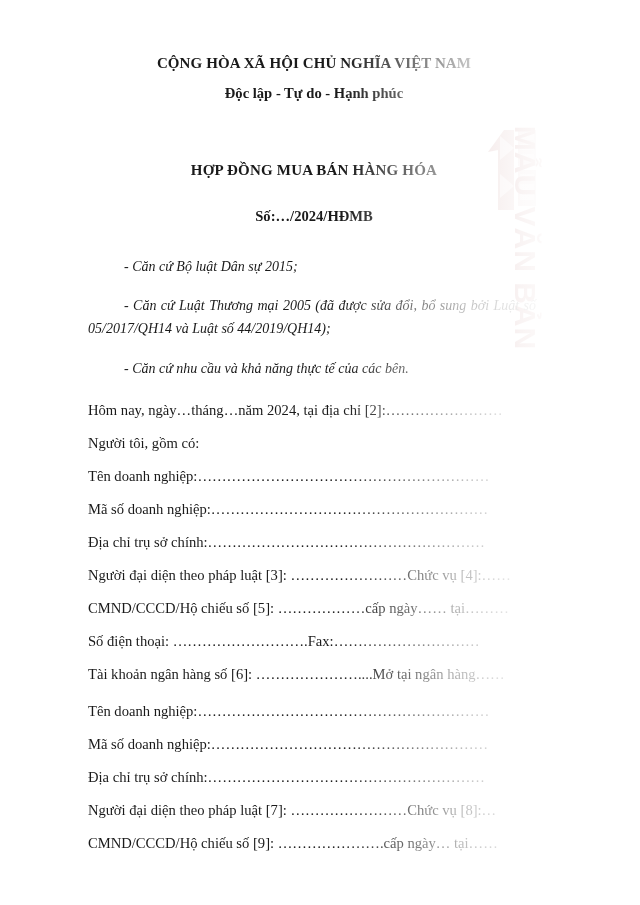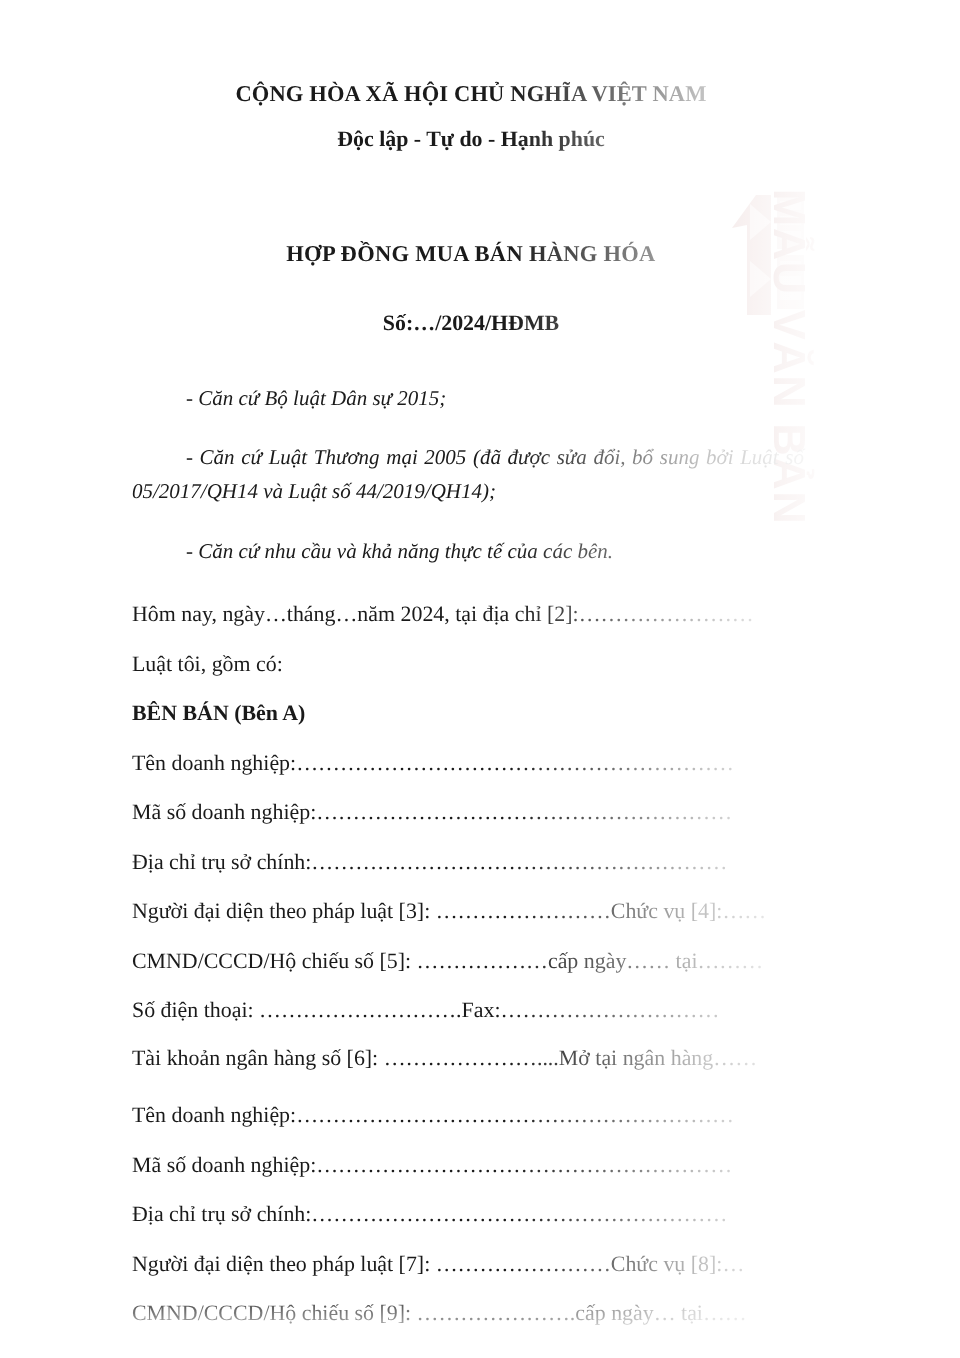--- a/index.html
+++ b/index.html
@@ -202,23 +202,22 @@
 
     <div class="basis-group">
       <p class="basis nowrap">- Căn cứ Bộ luật Dân sự 2015;</p>
       <p class="basis justified">- Căn cứ Luật Thương mại 2005 (đã được sửa đổi, bổ sung bởi Luật số 05/2017/QH14 và  Luật số 44/2019/QH14);</p>
       <p class="basis nowrap">- Căn cứ nhu cầu và khả năng thực tế của các bên.</p>
     </div>
 
     <div class="body-group">
 
       <p class="line">Hôm nay, ngày…tháng…năm 2024, tại địa chỉ [2]:……………………</p>
-      <p class="line">Luật tôi, gồm có:</p>
-
-      <p class="party-head">BÊN BÁN (Bên A)</p>
+      <p class="line">Người tôi, gồm có:</p>
+
       <p class="field">Tên doanh nghiệp:……………………………………………………</p>
       <p class="field">Mã số doanh nghiệp:…………………………………………………</p>
       <p class="field">Địa chỉ trụ sở chính:…………………………………………………</p>
       <p class="field">Người đại diện theo pháp luật [3]: ……………………Chức vụ [4]:……</p>
       <p class="field">CMND/CCCD/Hộ chiếu số [5]: ………………cấp ngày…… tại………</p>
       <p class="field">Số điện thoại: ……………………….Fax:…………………………</p>
       <p class="field">Tài khoản ngân hàng số [6]: …………………....Mở tại ngân hàng……</p>
 
       <div class="spacer-sm"></div>
 

